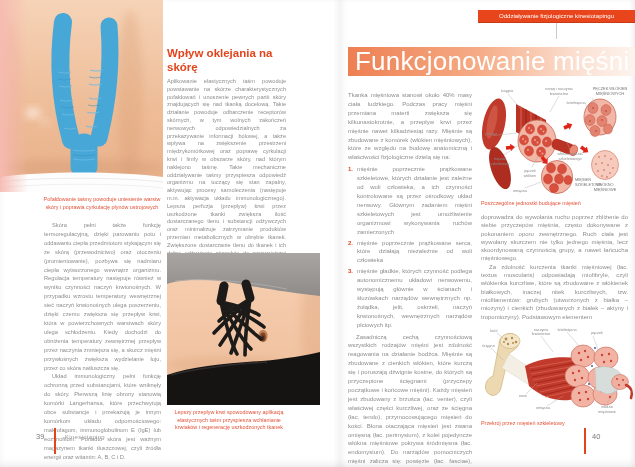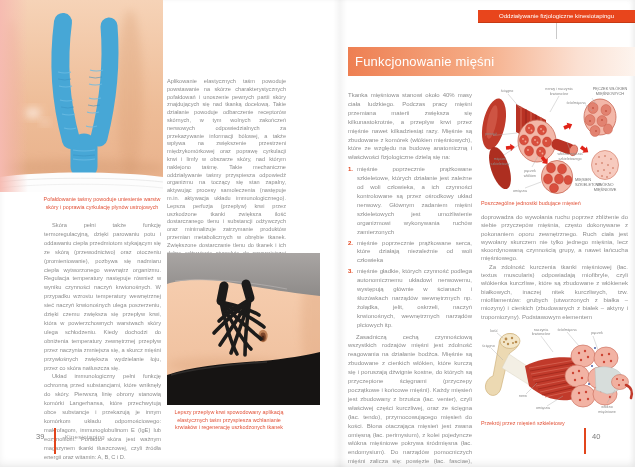--- a/index.html
+++ b/index.html
@@ -32,21 +32,21 @@
   .pagenum { font-size:7.5px; color:#7a7a7a; }
   .footer-rule { width:1.5px; height:26px; background:#e2451c; }
   .running-head { font-size:6px; color:#9b9b9b; letter-spacing:0.3px; }
 
   
   .chapter-tab { left:478px; top:10px; width:157px; height:13px; background:#e8451c;
     border-bottom:1px solid #c63a14; color:#ffffff; font-size:6.1px; line-height:12px; text-align:center; }
   .tab-tick { left:556px; top:23px; width:1px; height:16px; background:#c9c9c9; }
   .banner { left:348px; top:47px; width:287px; height:29px;
     background:linear-gradient(90deg,#ee7f52 0%, #f5ab85 45%, #fbe0d2 80%, #fdf4ee 100%); }
-  .banner span { display:block; padding-left:7px; font-size:13px; line-height:29px; color:#ffffff; letter-spacing:0.2px; }
+  .banner span { display:block; padding-left:7px; font-size:26px; line-height:29px; color:#ffffff; letter-spacing:0.2px; }
 
   .col-47-1 { left:348px; top:91px; width:124px; font-size:6px; line-height:8.9px; }
   .list { margin-top:3px; }
   .list-item { display:flex; margin-bottom:2px; }
   .list-num { width:9px; flex:0 0 9px; color:#e2451c; font-weight:bold; }
   .list-text { flex:1; text-align:justify; }
   .col-47-1 .para2 { margin-top:3px; }
 
   .diagram1 { left:480px; top:84px; }
   .cap-d1 { left:481px; top:200px; width:152px; font-size:5.4px; line-height:7px; }
@@ -119,20 +119,21 @@
     </svg>
   </div>
 
   <div class="abs caption caption-back">Pofałdowanie taśmy powoduje uniesienie warstw skóry i poprawia cyrkulację płynów ustrojowych</div>
 
   <div class="abs col-46-1">
     <p class="justify indent">Skóra pełni także funkcję termoregulacyjną, dzięki parowaniu potu i oddawaniu ciepła przedmiotom stykającym się ze skórą (przewodnictwo) oraz otoczeniu (promieniowanie), pozbywa się nadmiaru ciepła wytworzonego wewnątrz organizmu. Regulacja temperatury następuje również w wyniku czynności naczyń krwionośnych. W przypadku wzrostu temperatury wewnętrznej sieć naczyń krwionośnych ulega poszerzeniu, dzięki czemu zwiększa się przepływ krwi, która w powierzchownych warstwach skóry ulega schłodzeniu. Kiedy dochodzi do obniżenia temperatury zewnętrznej przepływ przez naczynia zmniejsza się, a skurcz mięśni przywłośnych zwiększa wydzielanie łoju, przez co skóra natłuszcza się.</p>
     <p class="justify indent">Układ immunologiczny pełni funkcję ochronną przed substancjami, które wniknęły do skóry. Pierwszą linię obrony stanowią komórki Langerhansa, które przechwytują obce substancje i przekazują je innym komórkom układu odpornościowego: makrofagom, immunoglobulinom E (IgE) lub eozynofilom. Ponadto skóra jest ważnym magazynem tkanki tłuszczowej, czyli źródła energii oraz witamin: A, B, C i D.</p>
   </div>
 
+  <h2 class="abs heading">Wpływ oklejania na skórę</h2>
 
   <div class="abs col-46-2">
     <p class="justify">Aplikowanie elastycznych taśm powoduje powstawanie na skórze charakterystycznych pofałdowań i unoszenie pewnych partii skóry znajdujących się nad tkanką docelową. Takie działanie powoduje odbarczenie receptorów skórnych, w tym wolnych zakończeń nerwowych odpowiedzialnych za przekazywanie informacji bólowej, a także wpływa na zwiększenie przestrzeni międzykomórkowej oraz poprawę cyrkulacji krwi i limfy w obszarze skóry, nad którym naklejono taśmę. Takie mechaniczne oddziaływanie taśmy przyspiesza odpowiedź organizmu na toczący się stan zapalny, aktywując procesy samoleczenia (następuje m.in. aktywacja układu immunologicznego). Lepsza perfuzja (przepływ) krwi przez uszkodzone tkanki zwiększa ilość dostarczanego tlenu i substancji odżywczych oraz minimalizuje zatrzymanie produktów przemian metabolicznych w obrębie tkanek. Zwiększone dostarczanie tlenu do tkanek i ich dobre odżywienie stymuluje do sprawniejszej regeneracji uszkodzonych tkanek.</p>
   </div>
 
   <div class="abs photo-belly">
     <svg width="153" height="152" viewBox="0 0 153 152" preserveAspectRatio="none">
       <defs>
         <linearGradient id="skinBelly" x1="0" y1="0" x2="0" y2="1">
           <stop offset="0" stop-color="#f7d0b2"></stop>

